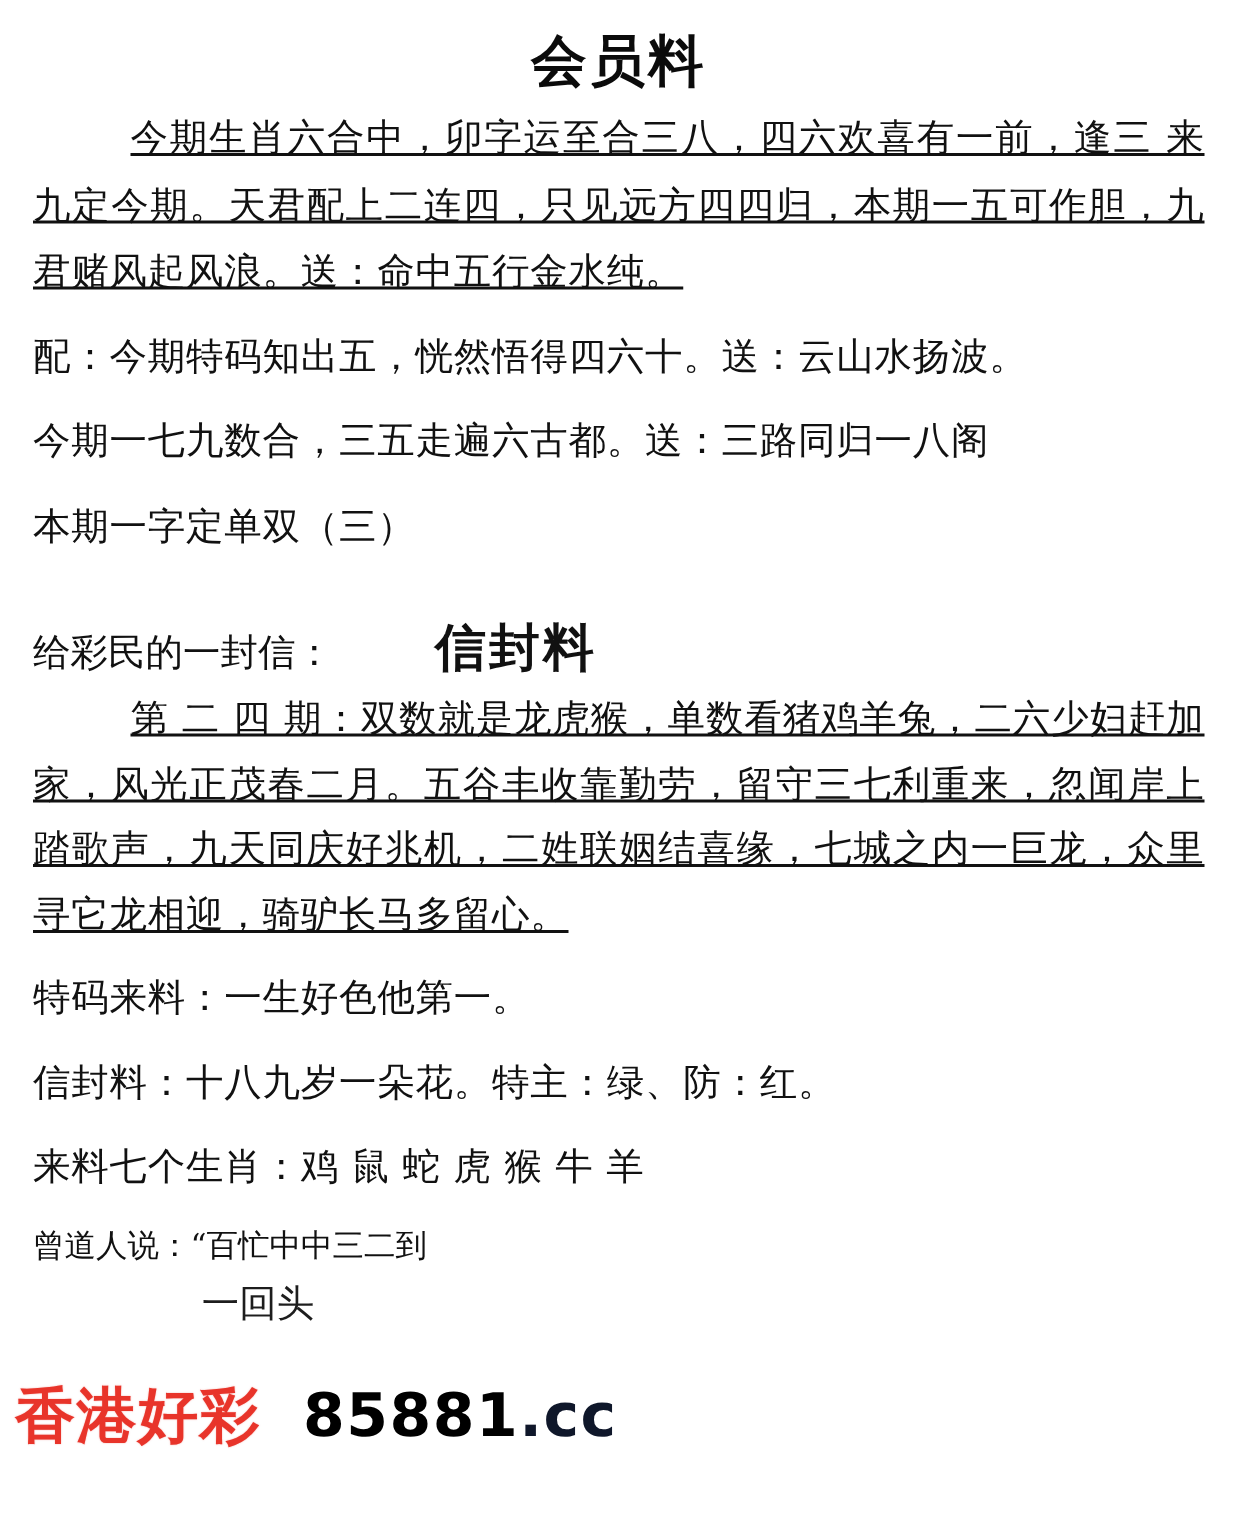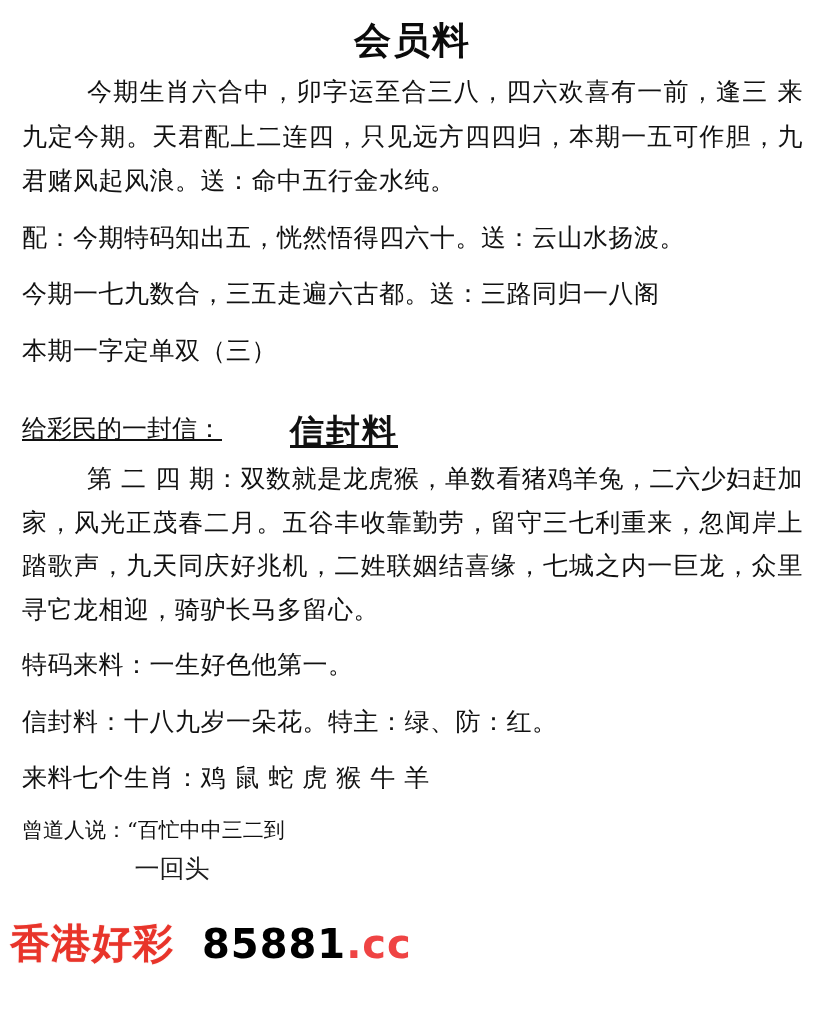--- a/index.html
+++ b/index.html
@@ -34,32 +34,32 @@
     font-size: 25px;
     line-height: 1.78;
     text-align: justify;
     text-justify: inter-ideograph;
     margin: 0 0 4px 0;
     color: #111111;
     letter-spacing: 0.5px;
   }
   .para.indent {
     text-indent: 2.6em;
+    text-decoration: underline;
   }
   .para.tight {
     line-height: 1.74;
   }
   .spacer-sm { height: 8px; }
   .spacer-lg { height: 22px; }
 
   .letter-head {
     display: flex;
-    align-items: flex-start;
+    align-items: flex-end;
     margin: 10px 0 2px 0;
-    text-decoration: underline;
   }
   .letter-head .lead {
     font-size: 25px;
     line-height: 1.6;
     white-space: nowrap;
   }
   .letter-head .section-title {
     font-size: 34px;
     font-weight: 700;
     margin-left: 68px;
@@ -87,21 +87,21 @@
     text-shadow: 0 0 1px rgba(232,52,42,0.5);
     text-align: right;
   }
   .wm-right {
     font-family: "DejaVu Sans", sans-serif;
     font-size: 40px;
     font-weight: 700;
     letter-spacing: 1px;
   }
   .wm-num { color: #000000; }
-  .wm-dom { color: #ef4444; }
+  .wm-dom { color: #0f172a; }
 
   .last-line {
     font-size: 21px;
     line-height: 1.7;
   }
   .tail-line {
     font-size: 25px;
     line-height: 1.7;
     text-indent: 4.5em;
     opacity: 0.95;

